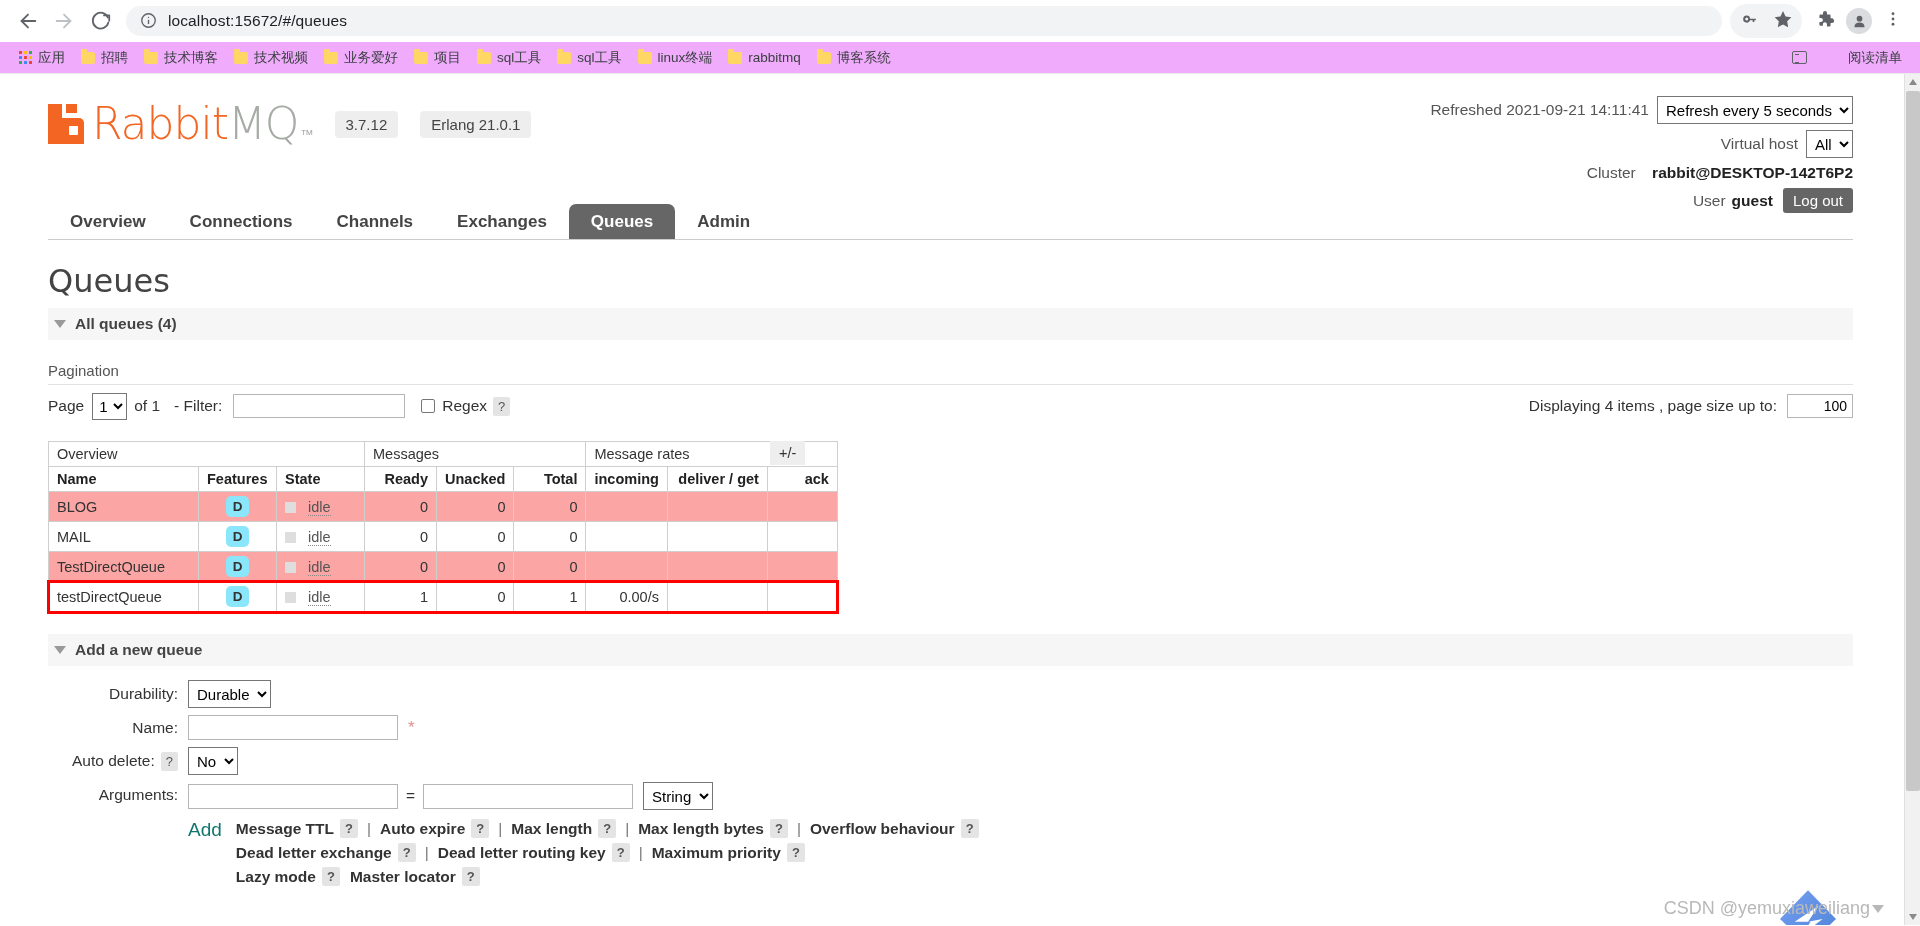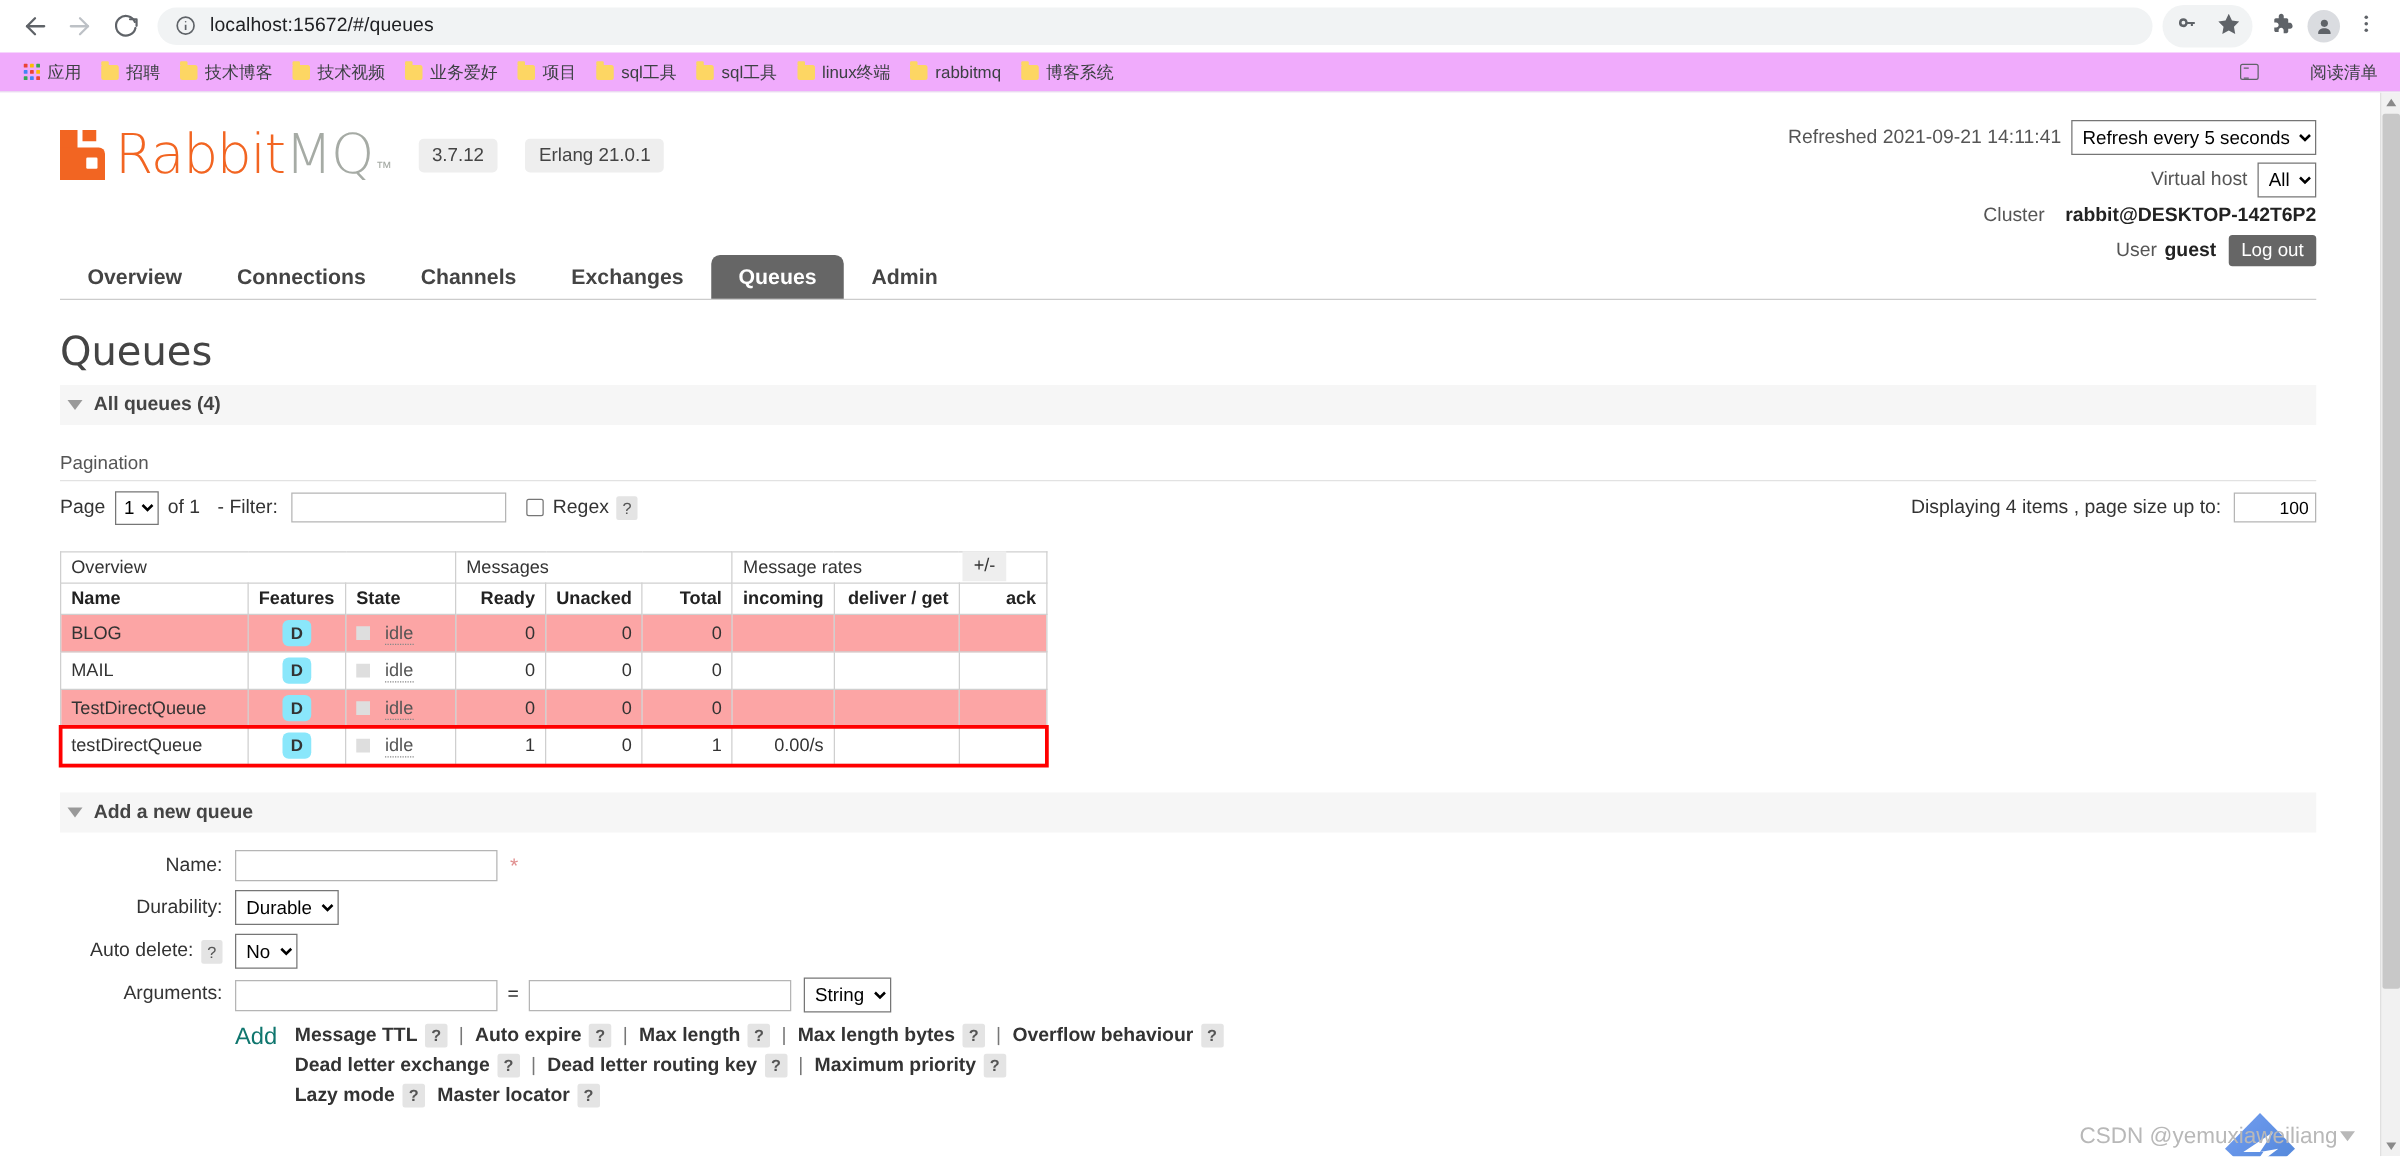--- a/index.html
+++ b/index.html
@@ -887,30 +887,30 @@
     </div>
 
     <div class="form-zone">
       <div class="section-bar">
         <span class="caret"></span>
         <span>Add a new queue</span>
       </div>
 
       <div class="form-rows">
         <div class="form-row">
-          <span class="form-label">Name:</span>
-          <input class="txt-input" style="width: 210px;" type="text" value="">
-          <span class="req-star">*</span>
-        </div>
-
-        <div class="form-row">
           <span class="form-label">Durability:</span>
           <select class="rmq-select">
             <option>Durable</option>
           </select>
+        </div>
+
+        <div class="form-row">
+          <span class="form-label">Name:</span>
+          <input class="txt-input" style="width: 210px;" type="text" value="">
+          <span class="req-star">*</span>
         </div>
 
         <div class="form-row">
           <span class="form-label" style="display:flex;align-items:center;justify-content:flex-end;">
             <span>Auto delete:</span>
             <span class="qmark">?</span>
           </span>
           <select class="rmq-select">
             <option>No</option>
           </select>

